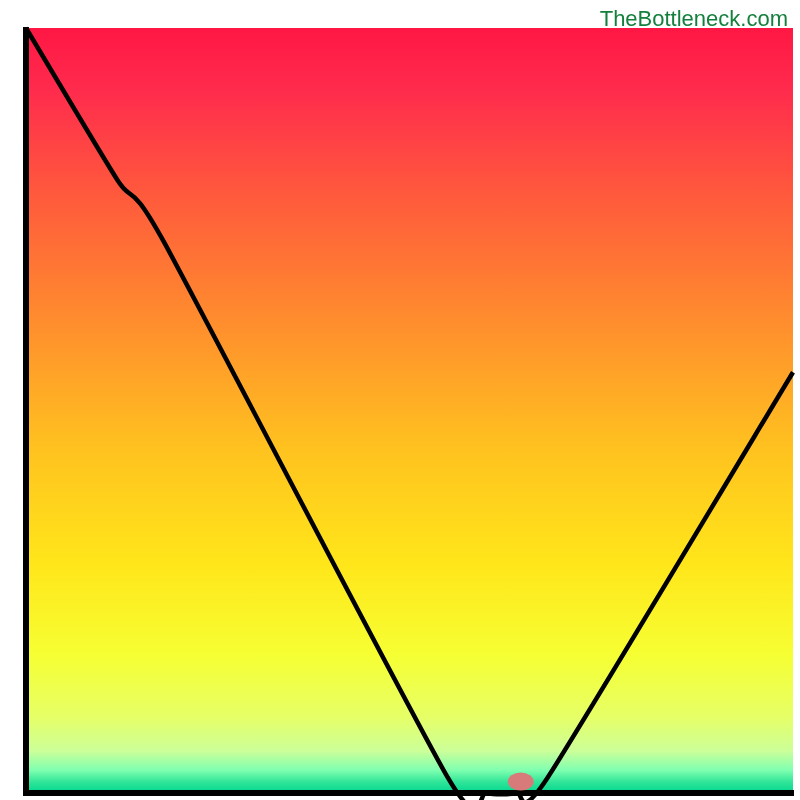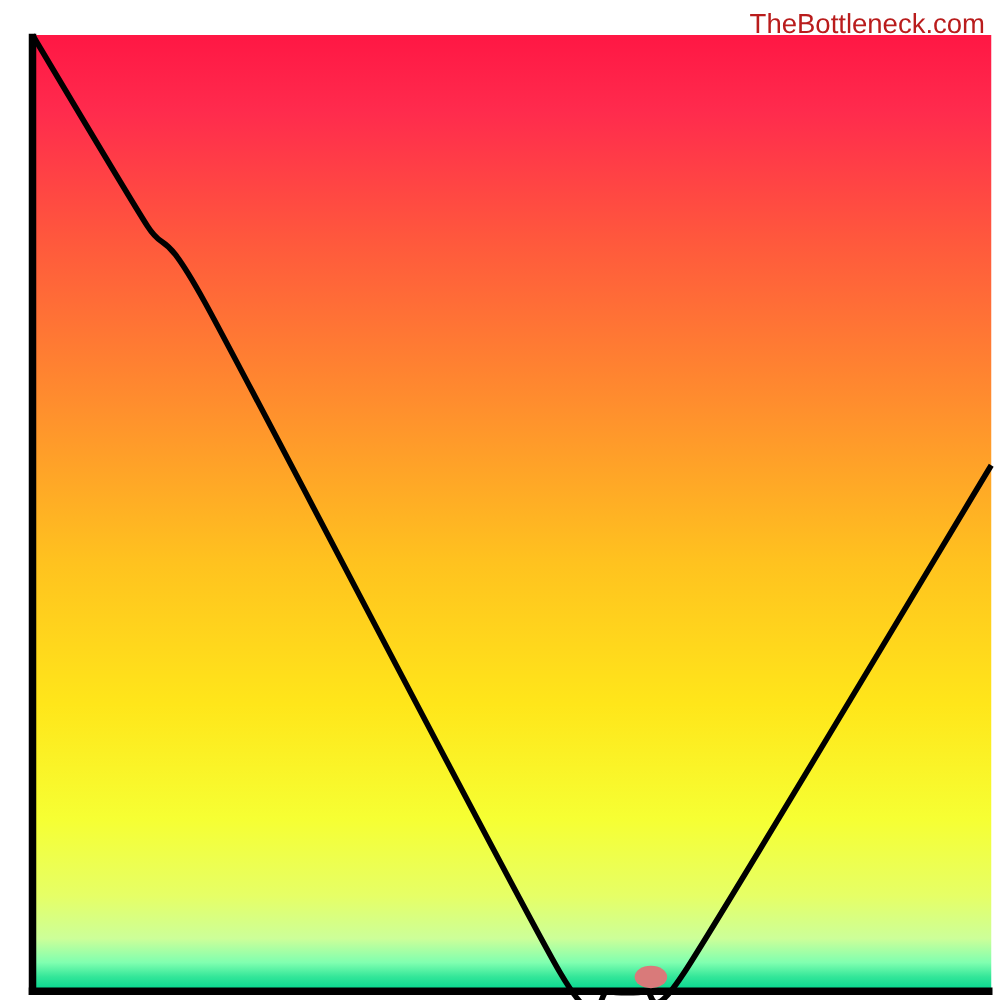--- a/index.html
+++ b/index.html
@@ -12,21 +12,21 @@
   }
   .container {
     position: relative;
     width: 800px;
     height: 800px;
   }
   .watermark {
     position: absolute;
     top: 6px;
     right: 12px;
-    color: #b91c1c;
+    color: #15803d;
     font-size: 22px;
     font-family: Arial, sans-serif;
     z-index: 10;
   }
   svg {
     display: block;
   }
 </style>
 </head>
 <body>

